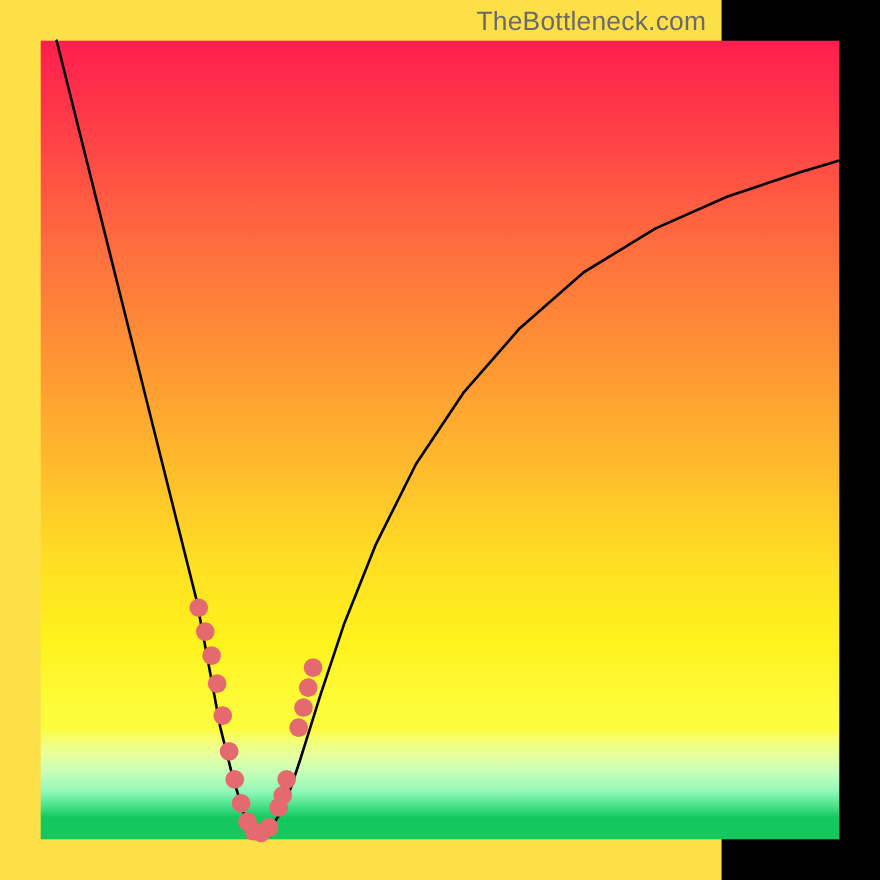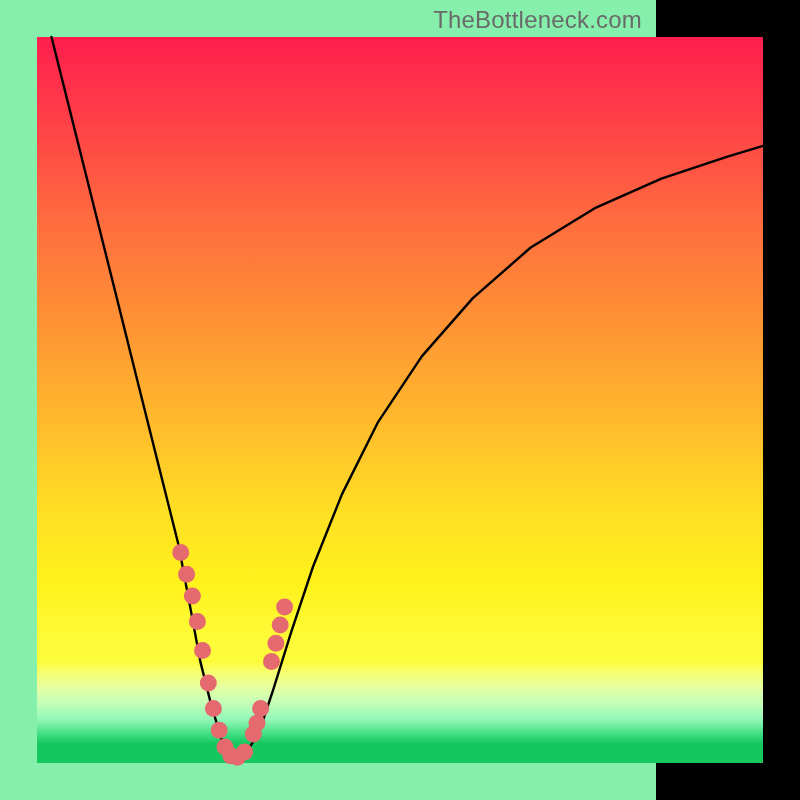--- a/index.html
+++ b/index.html
@@ -10,21 +10,21 @@
     background: #000;
     overflow: hidden;
     font-family: Arial, Helvetica, sans-serif;
   }
   .frame {
     position: absolute;
     left: 0;
     top: 0;
     width: 656px;
     height: 800px;
-    background: #86efac;
+    background: #fde047;
   }
   .plot-area {
     position: absolute;
     left: 37px;
     top: 37px;
     width: 726px;
     height: 726px;
     
     background: linear-gradient(
       to bottom,

